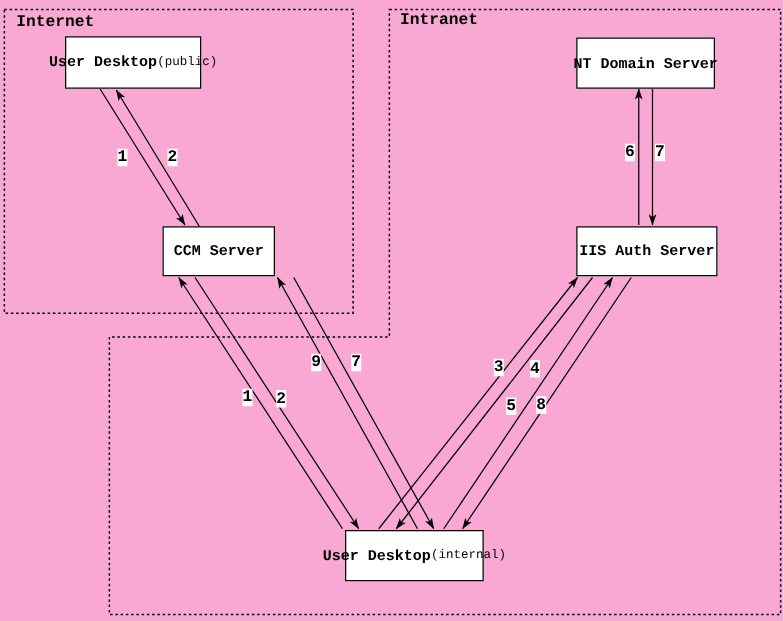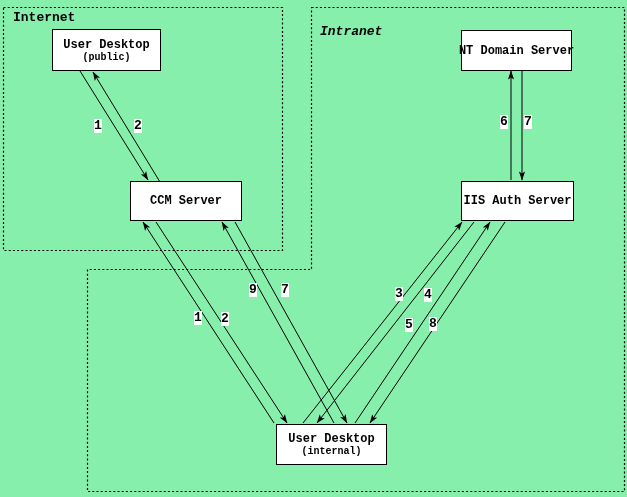--- a/index.html
+++ b/index.html
@@ -1,45 +1,44 @@
 <!DOCTYPE html>
 <html><head>
 <meta charset="utf-8">
 <style>
   html, body { margin: 0; padding: 0; background: #ffffff; }
   #canvas {
     position: relative;
     width: 627px;
     height: 497px;
-    background: #86efac;
+    background: #f9a8d4;
     font-family: "Liberation Mono", "DejaVu Sans Mono", monospace;
     overflow: hidden;
   }
   #wires { position: absolute; left: 0; top: 0; }
   .node {
     position: absolute;
     box-sizing: border-box;
     border: 1.5px solid #000000;
     background: #ffffff;
     display: flex;
-    flex-direction: column;
     align-items: center;
     justify-content: center;
     text-align: center;
     z-index: 2;
   }
   .node-title {
     font-weight: bold;
     font-size: 12px;
     line-height: 14px;
     white-space: nowrap;
     color: #000000;
   }
   .node-sub {
-    font-weight: bold;
+    font-weight: normal;
     font-size: 10px;
     line-height: 11px;
     white-space: nowrap;
     color: #000000;
   }
   .region-label {
     position: absolute;
     font-weight: bold;
     font-size: 13px;
     color: #000000;
@@ -84,28 +83,28 @@
     <line x1="334" y1="423" x2="222" y2="222" stroke="#000000" stroke-width="1" marker-end="url(#arrow)"></line>
     <line x1="235" y1="222" x2="347" y2="423" stroke="#000000" stroke-width="1" marker-end="url(#arrow)"></line>
 
     <line x1="303" y1="423" x2="462" y2="222" stroke="#000000" stroke-width="1" marker-end="url(#arrow)"></line>
     <line x1="474" y1="222" x2="317" y2="423" stroke="#000000" stroke-width="1" marker-end="url(#arrow)"></line>
     <line x1="355" y1="423" x2="490" y2="222" stroke="#000000" stroke-width="1" marker-end="url(#arrow)"></line>
     <line x1="505" y1="222" x2="370" y2="423" stroke="#000000" stroke-width="1" marker-end="url(#arrow)"></line>
   </svg>
 
   <div class="region-label" style="left:13px; top:10px;">Internet</div>
-  <div class="region-label" style="left:320px; top:24px;font-style:italic;">Intranet</div>
+  <div class="region-label" style="left:320px; top:8px;">Intranet</div>
 
   <div class="node" style="left:52px; top:29px; width:109px; height:42px;">
     <span class="node-title">User Desktop</span>
     <span class="node-sub">(public)</span>
   </div>
 
-  <div class="node" style="left:130px; top:181px; width:112px; height:40px;">
+  <div class="node" style="left:130px; top:181px; width:90px; height:40px;">
     <span class="node-title">CCM Server</span>
   </div>
 
   <div class="node" style="left:461px; top:181px; width:113px; height:40px;">
     <span class="node-title">IIS Auth Server</span>
   </div>
 
   <div class="node" style="left:461px; top:30px; width:111px; height:41px;">
     <span class="node-title">NT Domain Server</span>
   </div>

